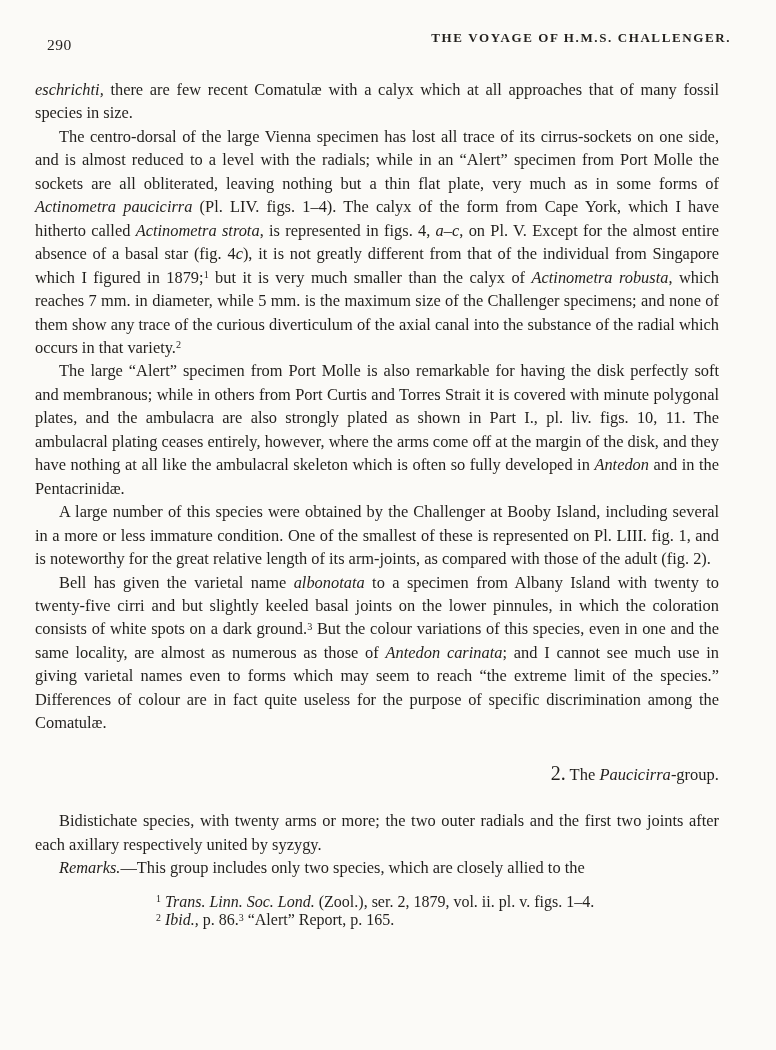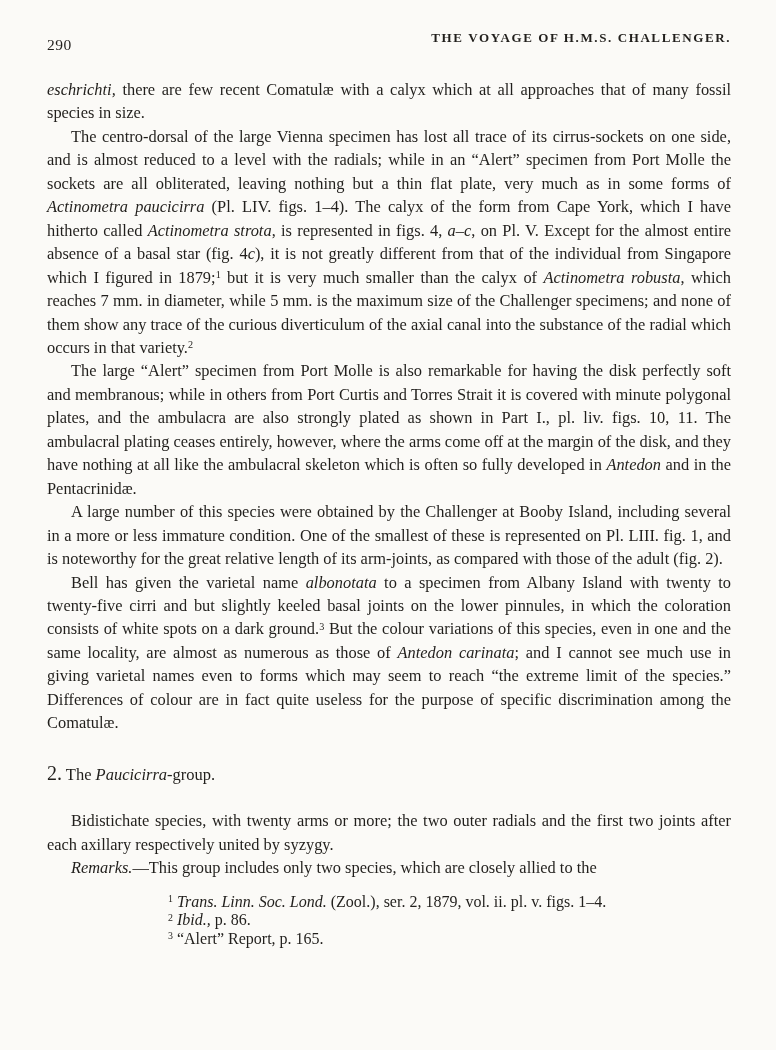--- a/index.html
+++ b/index.html
@@ -34,53 +34,53 @@
     display: block;
     text-align: right;
     font-size: 13px;
     font-weight: 700;
     letter-spacing: 1.6px;
     padding-top: 2px;
   }
   .text-block {
     position: absolute;
     top: 78px;
-    left: 47px;
+    left: 35px;
     width: 684px;
     font-size: 16.4px;
     line-height: 23.45px;
     text-align: justify;
   }
   p.para { margin: 0; text-indent: 0; }
   p.para.indent { text-indent: 24px; }
   em { font-style: italic; }
   sup {
     font-size: 0.62em;
     line-height: 0;
     position: relative;
     top: -0.45em;
     vertical-align: baseline;
   }
   .section-heading {
     font-weight: normal;
-    text-align: left;
+    text-align: right;
     font-size: 16.5px;
     margin-top: 27px;
     margin-bottom: 23px;
     text-indent: 0;
   }
   .section-heading .num { font-size: 20px; }
   .footnotes {
     margin-top: 13px;
     font-size: 16px;
     line-height: 18.5px;
     padding-left: 121px;
     text-align: left;
   }
-  .footnote-row { display: flex; flex-direction: column; }
+  .footnote-row { display: flex; }
   .fn-3 { }
 </style>
 </head>
 <body>
 
 <div class="page">
 
   <header class="page-header">
     <span class="page-number">290</span>
     <span class="running-title">THE VOYAGE OF H.M.S. CHALLENGER.</span>

